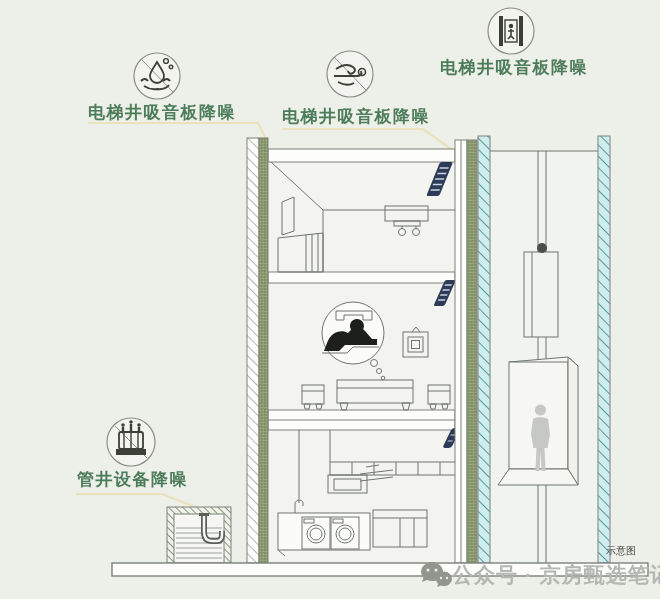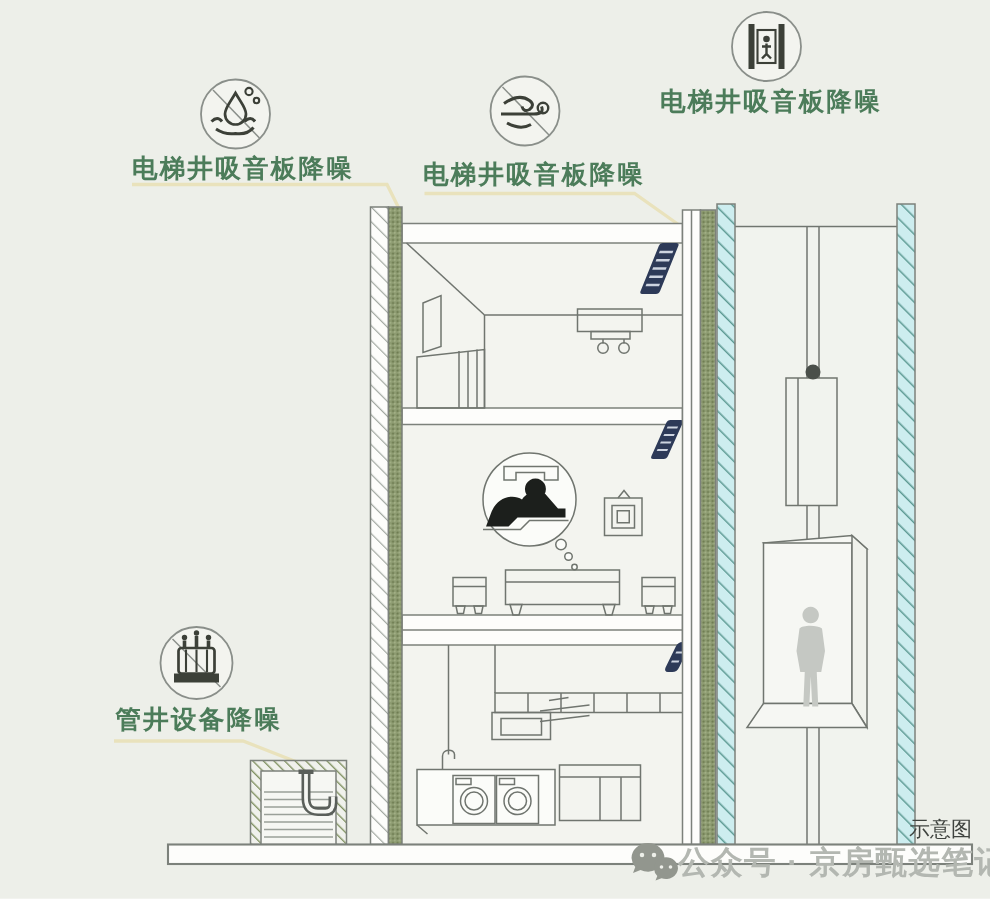--- a/index.html
+++ b/index.html
@@ -11,21 +11,21 @@
   #diagram{position:absolute;left:0;top:0;}
   .callout-label{
     position:absolute;color:#4c7c5a;font-size:17px;letter-spacing:1.5px;
     font-weight:bold;white-space:nowrap;
   }
   .watermark{
     position:absolute;left:452px;top:561px;color:#b3b7b1;font-size:21px;
     letter-spacing:1px;font-weight:bold;white-space:nowrap;
   }
   .footnote{
-    position:absolute;left:606px;top:544px;color:#3f433f;font-size:14px;
+    position:absolute;left:606px;top:544px;color:#3f433f;font-size:10px;
     white-space:nowrap;
   }
 </style>
 </head>
 <body>
 
 <div id="stage">
 
 <svg id="diagram" width="660" height="599" viewBox="0 0 660 599">
   <defs>

